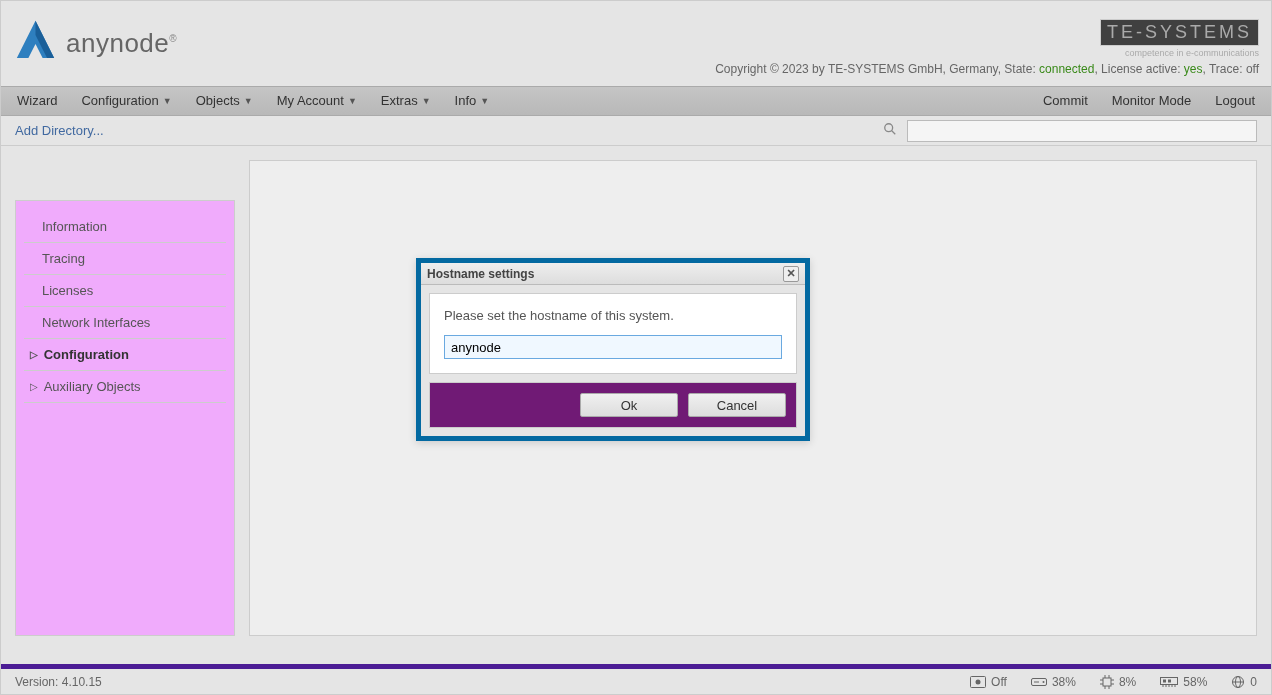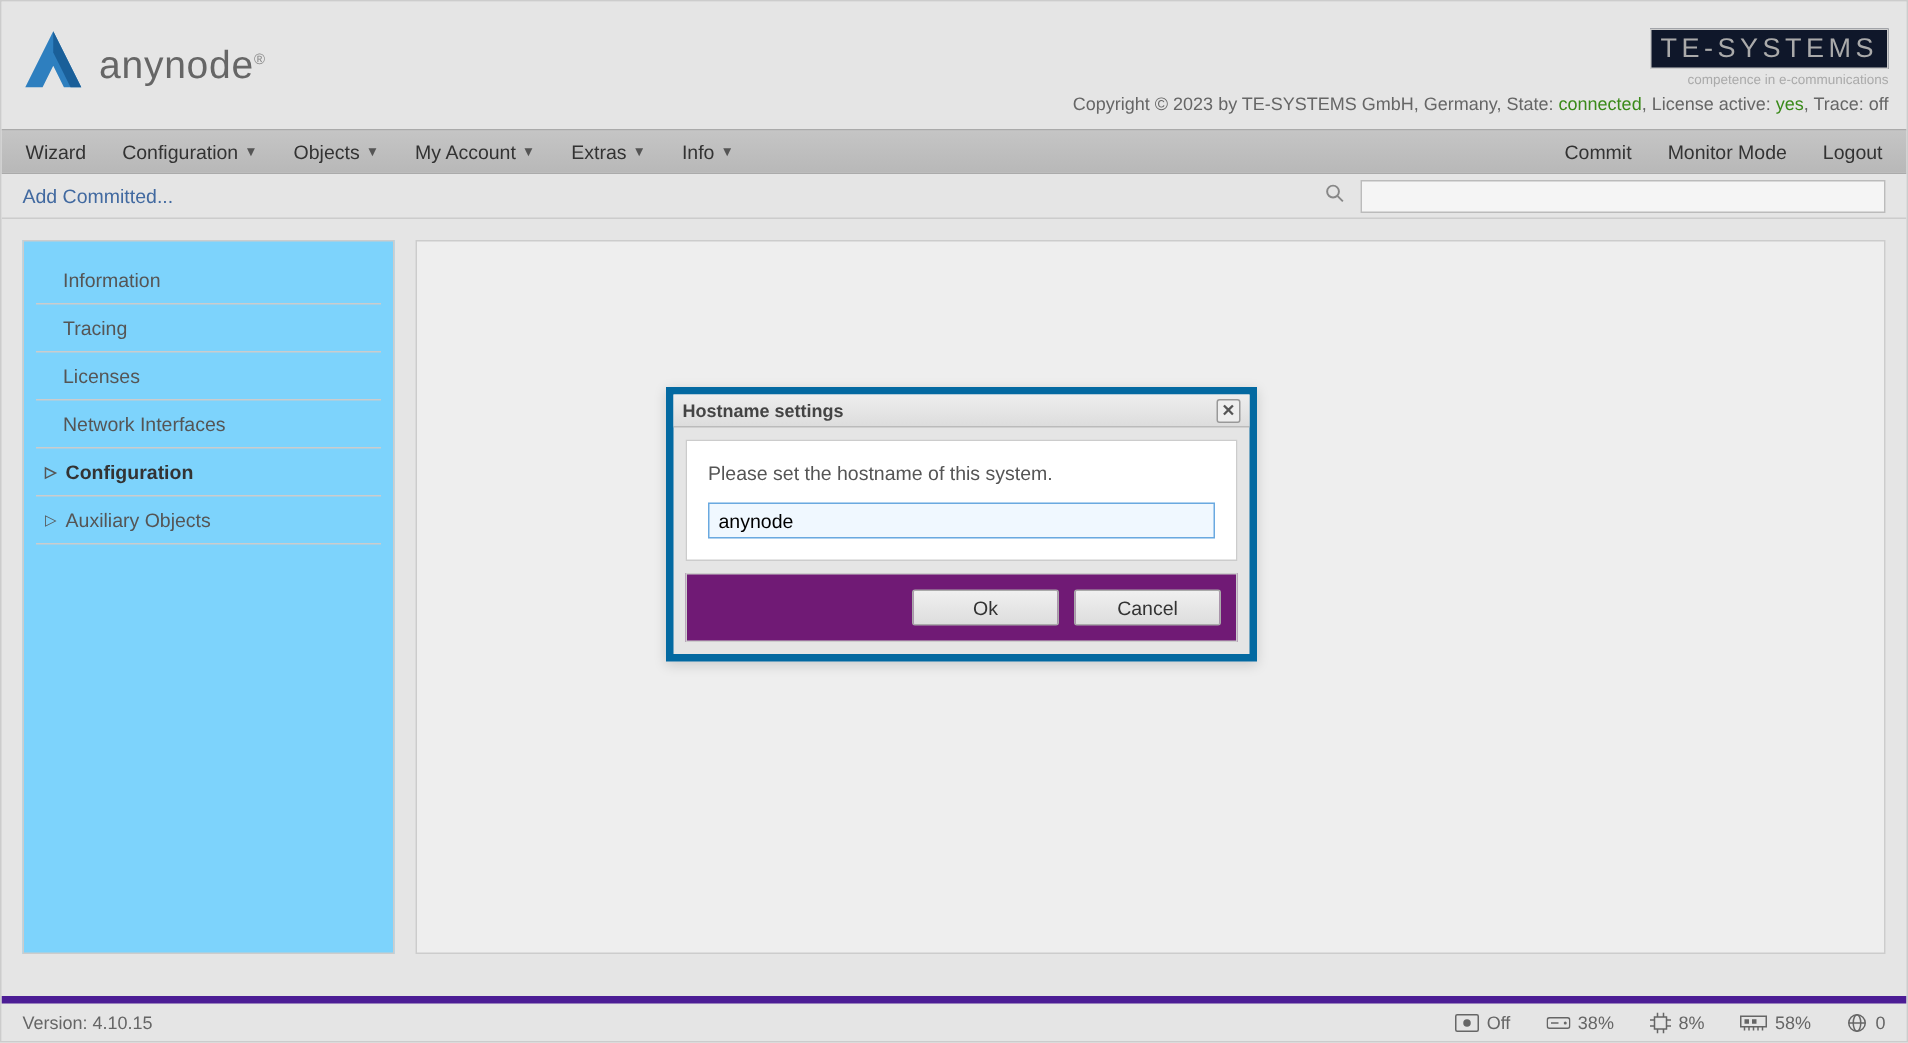--- a/index.html
+++ b/index.html
@@ -47,21 +47,21 @@
   position: absolute;
   top: 18px;
   right: 12px;
   text-align: right;
 }
 .vendor-logo {
   font-family: Arial, sans-serif;
   font-size: 18px;
   letter-spacing: 3px;
   color: #aaa;
-  background: #0f172a;
+  background: #404040;
   padding: 2px 6px;
   border: 1px solid #ccc;
   display: inline-block;
 }
 .vendor-tag {
   font-size: 9px;
   color: #aaa;
   margin-top: 2px;
 }
 .status-lines {
@@ -73,21 +73,21 @@
   color: #666;
   line-height: 1.5;
 }
 .status-lines .green { color: #3a8a1a; }
 .menubar {
   height: 30px;
   background: linear-gradient(#c5c5c5, #b8b8b8);
   border-top: 1px solid #aaa;
   border-bottom: 1px solid #aaa;
   display: flex;
-  align-items: center;
+  align-items: flex-start;
   padding: 0 4px;
 }
 .menubar .menu-item {
   padding: 6px 12px;
   color: #333;
   cursor: pointer;
   display: flex;
   align-items: center;
   gap: 4px;
 }
@@ -126,24 +126,25 @@
   background: #f5f5f5;
   padding: 0 6px;
 }
 .content {
   display: flex;
   gap: 14px;
   padding: 14px;
   height: 504px;
 }
 .sidebar {
-  width: 248px;
-  background: #7dd3fc;
+  width: 220px;
+  background: #f0abfc;
   border: 1px solid #ccc;
   padding: 10px 8px;
+  margin-top: 40px;
 }
 .sidebar-item {
   padding: 8px 10px 8px 18px;
   border-bottom: 1px solid #ccc;
   color: #555;
   cursor: pointer;
   font-size: 13px;
   display: flex;
   align-items: center;
   gap: 6px;
@@ -304,21 +305,21 @@
       <span>Info</span>
       <span class="caret">▼</span>
     </div>
   <div class="spacer"></div>
   <div class="right-item">Commit</div>
   <div class="right-item">Monitor Mode</div>
   <div class="right-item">Logout</div>
 </div>
 
 <div class="breadcrumb-bar">
-  <span class="crumb">Add Committed...</span>
+  <span class="crumb">Add Directory...</span>
   <div class="spacer"></div>
   <span class="search-icon">
     <svg width="14" height="14" viewBox="0 0 16 16">
         <circle cx="6.5" cy="6.5" r="4.5" fill="none" stroke="#888" stroke-width="1.5"></circle>
         <line x1="10" y1="10" x2="14" y2="14" stroke="#888" stroke-width="1.5"></line>
       </svg>
   </span>
   <input type="text" class="search-box" style="">
 </div>
 

